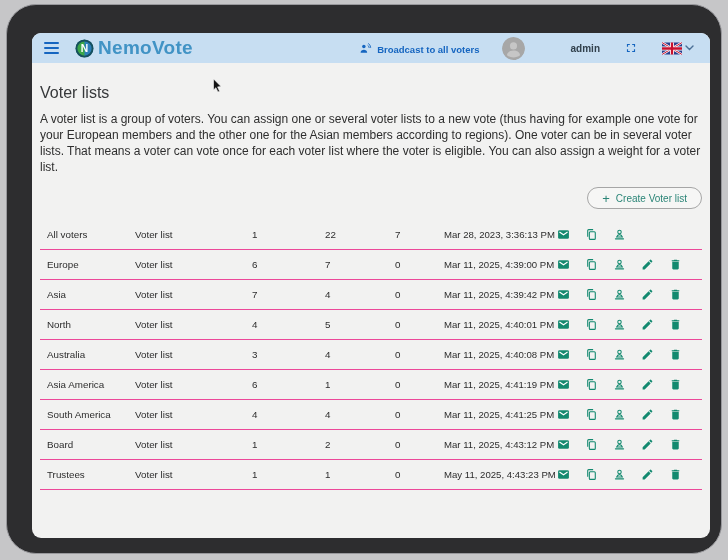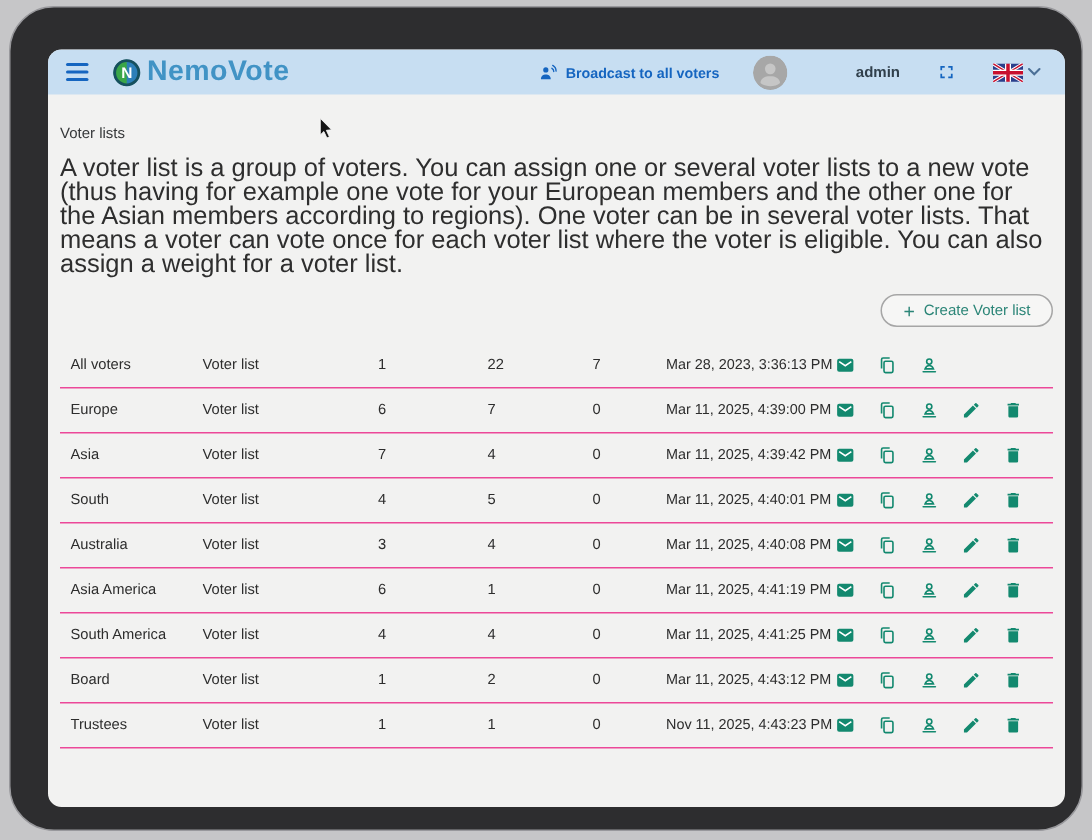--- a/index.html
+++ b/index.html
@@ -30,22 +30,22 @@
   .broadcast svg { width: 13px; height: 13px; }
   .broadcast-label { color: #1565c0; font-size: 9.5px; font-weight: bold; }
   .avatar { width: 23px; height: 23px; border-radius: 50%; overflow: hidden; margin-right: 6px; }
   .username { font-size: 10px; color: #31404c; font-weight: bold; margin-right: 16px; margin-left: 32px; }
   .fullscreen { width: 14px; height: 14px; margin-right: 16px; cursor: pointer; }
   .lang { display: flex; align-items: center; gap: 3px; cursor: pointer; margin-right: 4px; }
   .lang svg.flag { width: 20px; height: 13px; border-radius: 1px; }
 
   
   .content { padding: 21px 8px 0 8px; }
-  .page-title { font-size: 10px; font-weight: 400; color: #36383a; }
-  .page-desc { margin-top: 9px; font-size: 17px; line-height: 16px; color: #2e2e2e; max-width: 662px; }
+  .page-title { font-size: 16px; font-weight: 400; color: #36383a; }
+  .page-desc { margin-top: 9px; font-size: 12px; line-height: 16px; color: #2e2e2e; max-width: 662px; }
 
   .toolbar { display: flex; justify-content: flex-end; margin-top: 12px; }
   .create-btn {
     display: inline-flex; align-items: center; gap: 6px; height: 22px; padding: 0 14px;
     border: 1px solid #a6a6a6; border-radius: 12px; background: #f6f6f5;
     color: #2b8577; font-size: 10px; font-family: "Liberation Sans", sans-serif; cursor: pointer;
   }
   .create-btn .plus { font-size: 13px; line-height: 1; }
 
   
@@ -242,21 +242,21 @@
       </span>
       <span class="action-btn">
         <svg viewBox="0 0 24 24" fill="#13896f">
           <path d="M6 19c0 1.1.9 2 2 2h8c1.1 0 2-.9 2-2V7H6v12zM19 4h-3.5l-1-1h-5l-1 1H5v2h14V4z"></path>
         </svg>
       </span>
     </div>
   </div>
 
   <div class="trow">
-    <div class="cell">South</div>
+    <div class="cell">North</div>
     <div class="cell">Voter list</div>
     <div class="cell">4</div>
     <div class="cell">5</div>
     <div class="cell">0</div>
     <div class="cell created">Mar 11, 2025, 4:40:01 PM</div>
     <div class="cell actions">
       <span class="action-btn">
         <svg viewBox="0 0 24 24">
           <rect x="2" y="4" width="20" height="16" rx="2.5" fill="#13896f"></rect>
           <path d="M4.5 7.5l7.5 5 7.5-5" stroke="#ffffff" stroke-width="2" fill="none"></path>
@@ -447,21 +447,21 @@
       </span>
     </div>
   </div>
 
   <div class="trow">
     <div class="cell">Trustees</div>
     <div class="cell">Voter list</div>
     <div class="cell">1</div>
     <div class="cell">1</div>
     <div class="cell">0</div>
-    <div class="cell created">Nov 11, 2025, 4:43:23 PM</div>
+    <div class="cell created">May 11, 2025, 4:43:23 PM</div>
     <div class="cell actions">
       <span class="action-btn">
         <svg viewBox="0 0 24 24">
           <rect x="2" y="4" width="20" height="16" rx="2.5" fill="#13896f"></rect>
           <path d="M4.5 7.5l7.5 5 7.5-5" stroke="#ffffff" stroke-width="2" fill="none"></path>
         </svg>
       </span>
       <span class="action-btn">
         <svg viewBox="0 0 24 24" fill="none" stroke="#13896f" stroke-width="2">
           <rect x="8" y="7" width="11" height="14" rx="1.8"></rect>

